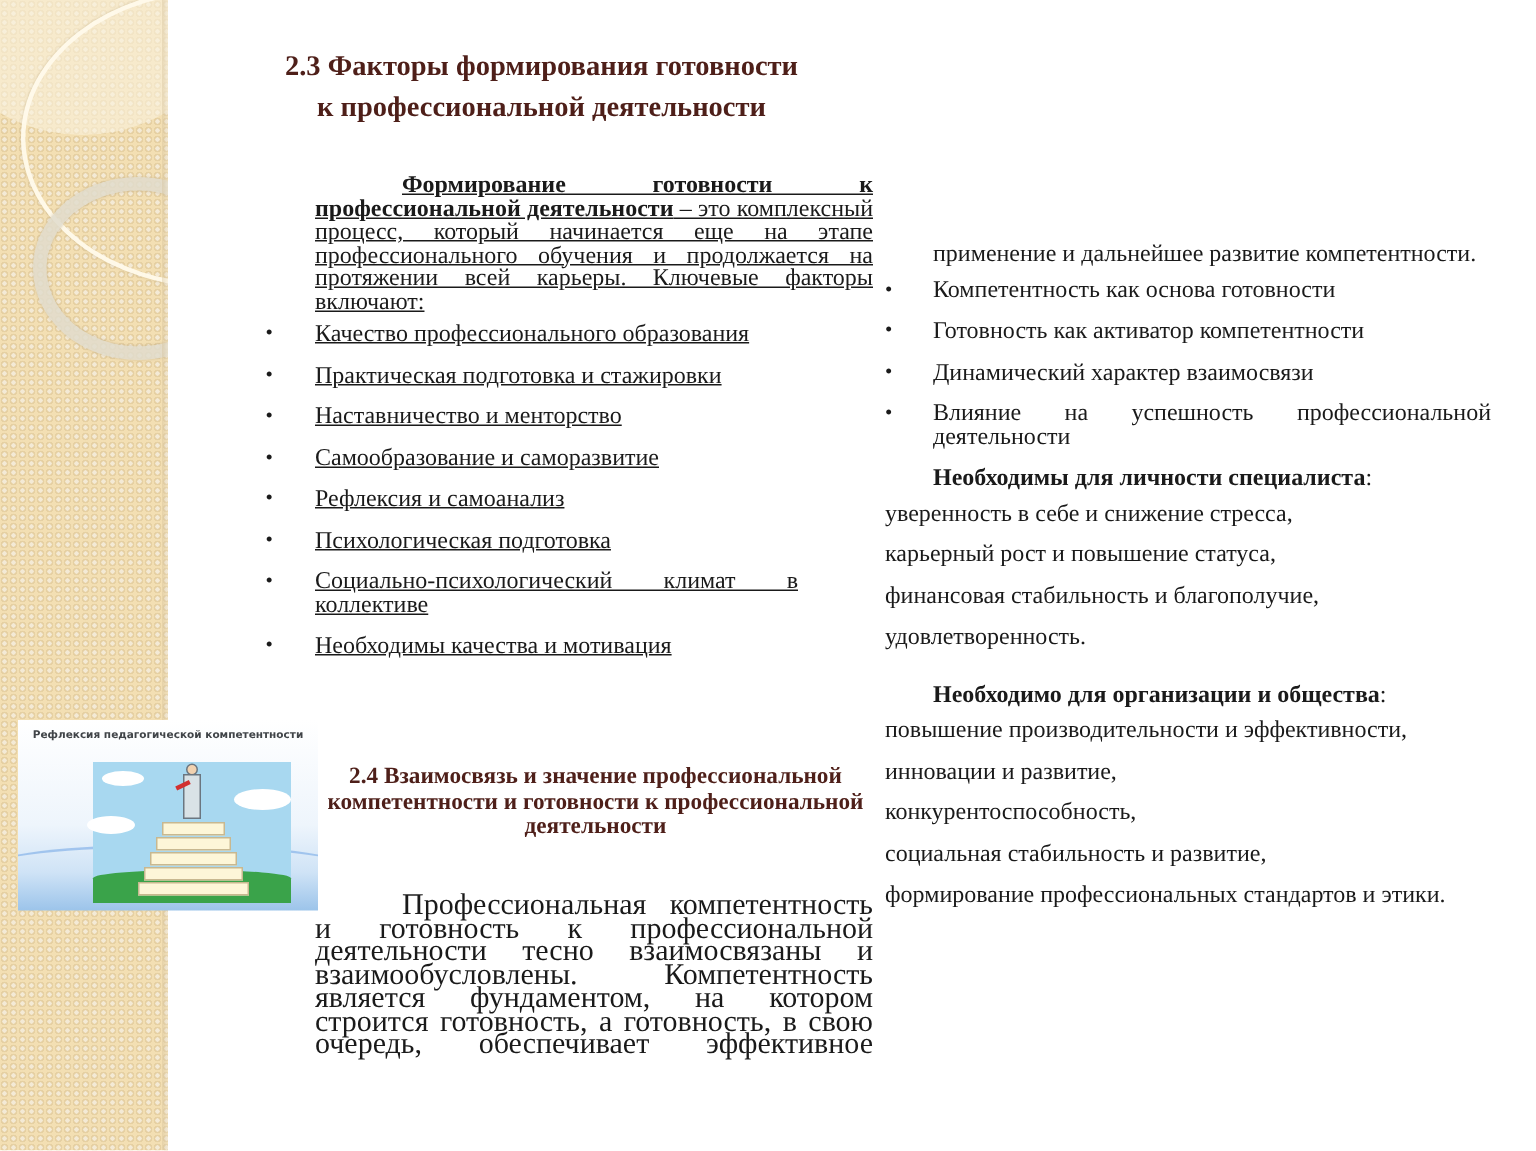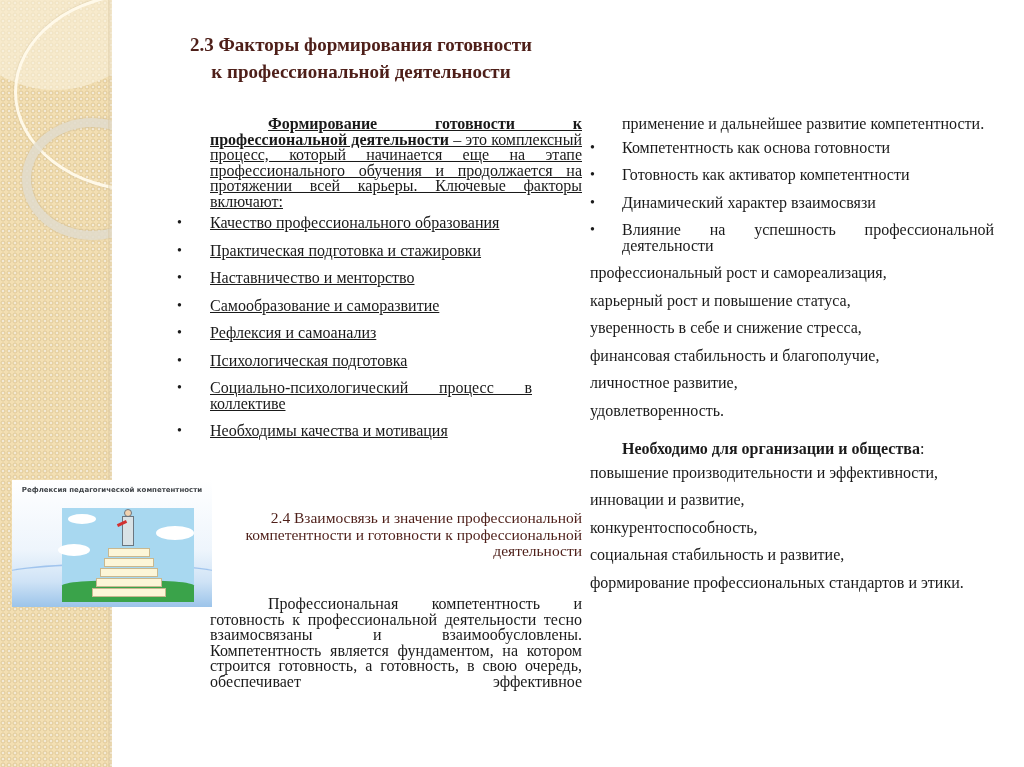--- a/index.html
+++ b/index.html
@@ -63,30 +63,30 @@
   .para { text-align: justify; text-align-last: left; padding-left: 38px; }
   .para .indent { display: inline-block; width: 58px; }
   .para b { font-weight: bold; }
 
   ul.bullets { list-style: none; margin-top: 6px; }
   ul.bullets li { position: relative; padding-left: 38px; margin-bottom: 12px; }
   ul.bullets li .dot { position: absolute; left: 5px; top: 0; font-size: 14px; }
   ul.bullets li .txt { display: block; text-align: justify; text-align-last: left; }
 
   .subtitle {
-    position: absolute; left: 212px; top: 510px; width: 370px; text-align: right;
-    font-weight: normal; font-size: 15.5px; line-height: 16.5px; color: #4e1f19;
+    position: absolute; left: 212px; top: 510px; width: 370px; text-align: center;
+    font-weight: bold; font-size: 15.5px; line-height: 16.5px; color: #4e1f19;
   }
   .para2 {
     position: absolute; left: 210px; top: 596px; width: 372px;
-    font-size: 16px; line-height: 15.5px; text-align: justify; text-align-last: justify;
+    font-size: 20px; line-height: 15.5px; text-align: justify; text-align-last: justify;
   }
   .para2 .indent { display: inline-block; width: 58px; }
 
-  .rc-intro { padding-left: 32px; text-align: justify; text-align-last: left; }
+  .rc-intro { padding-left: 32px; text-align: justify; text-align-last: left; margin-top: 46px; }
   .rc-heading { padding-left: 32px; font-weight: bold; margin-bottom: 8px; text-align: justify; }
   .rc-line { margin-bottom: 12px; padding-left: 32px; text-indent: -32px; text-align: justify; }
 </style>
 </head>
 <body>
 
 <div class="left-strip">
   <div class="arc-fill"></div>
   <div class="arc-big"></div>
   <div class="ring"></div>
@@ -136,21 +136,21 @@
     <li>
         <span class="dot">•</span>
         <span class="txt">Рефлексия и самоанализ</span>
       </li>
     <li>
         <span class="dot">•</span>
         <span class="txt">Психологическая подготовка</span>
       </li>
     <li style="padding-right:50px;">
         <span class="dot">•</span>
-        <span class="txt">Социально-психологический процесс в коллективе</span>
+        <span class="txt">Социально-психологический климат в коллективе</span>
       </li>
     <li>
         <span class="dot">•</span>
         <span class="txt">Необходимы качества и мотивация</span>
       </li>
   </ul>
 </div>
 
 <h2 class="subtitle">2.4 Взаимосвязь и значение профессиональной компетентности и готовности к профессиональной деятельности</h2>
 
@@ -169,26 +169,25 @@
       </li>
     <li style="padding-left:32px;">
         <span class="dot" style="left:0;">•</span>
         <span class="txt">Динамический характер взаимосвязи</span>
       </li>
     <li style="padding-left:32px;">
         <span class="dot" style="left:0;">•</span>
         <span class="txt">Влияние на успешность профессиональной деятельности</span>
       </li>
   </ul>
+  <p class="rc-heading"><span>Необходимы для личности специалиста</span><span style="font-weight:normal">:</span></p>
   <div>
-    <p class="rc-line">профессиональный рост и самореализация,</p>
+    <p class="rc-line">уверенность в себе и снижение стресса,</p>
     <p class="rc-line">карьерный рост и повышение статуса,</p>
-    <p class="rc-line">уверенность в себе и снижение стресса,</p>
     <p class="rc-line">финансовая стабильность и благополучие,</p>
-    <p class="rc-line">личностное развитие,</p>
     <p class="rc-line">удовлетворенность.</p>
   </div>
   <p class="rc-heading" style="text-align-last:left;margin-top:23px;"><span>Необходимо для организации и общества</span><span style="font-weight:normal">:</span></p>
   <div>
     <p class="rc-line">повышение производительности и эффективности,</p>
     <p class="rc-line">инновации и развитие,</p>
     <p class="rc-line">конкурентоспособность,</p>
     <p class="rc-line">социальная стабильность и развитие,</p>
     <p class="rc-line">формирование профессиональных стандартов и этики.</p>
   </div>

